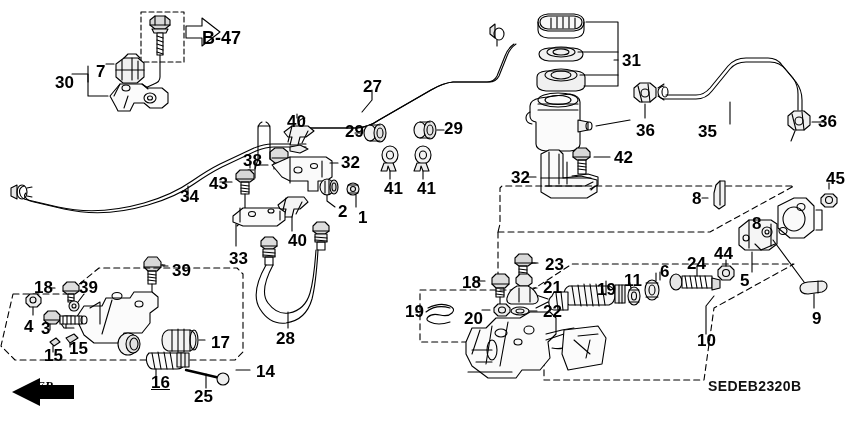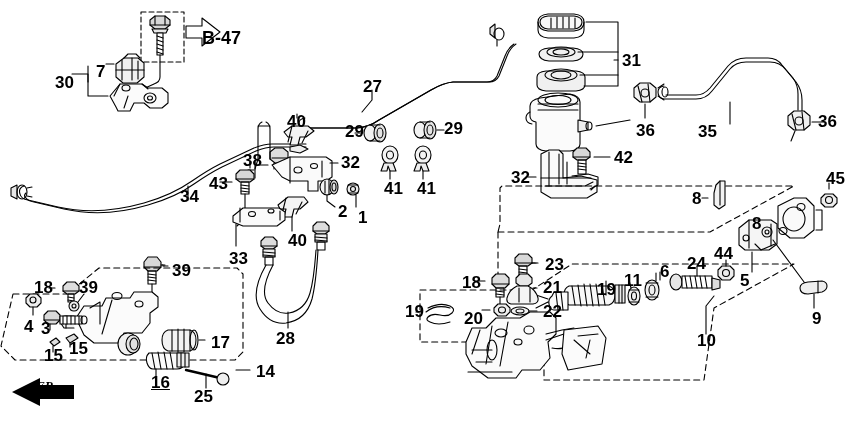--- a/index.html
+++ b/index.html
@@ -565,14 +565,15 @@
 <div class="lbl" style="left:462px;top:274px;">18</div>
 <div class="lbl" style="left:543px;top:279px;">21</div>
 <div class="lbl" style="left:597px;top:281px;">19</div>
 <div class="lbl" style="left:543px;top:303px;">22</div>
 <div class="lbl" style="left:405px;top:303px;">19</div>
 <div class="lbl" style="left:464px;top:310px;">20</div>
 <div class="lbl" style="left:697px;top:332px;">10</div>
 
 <div class="b47" style="left:202px;top:28px;">B-47</div>
 <div class="fr" style="left:36px;top:378px;">FR.</div>
+<div class="code" style="left:708px;top:378px;">SEDEB2320B</div>
 
 </div>
 
 </body></html>

